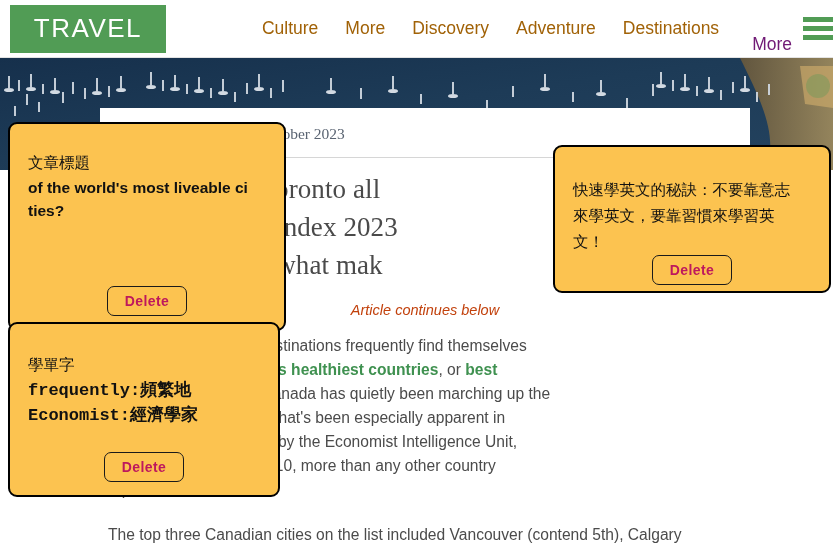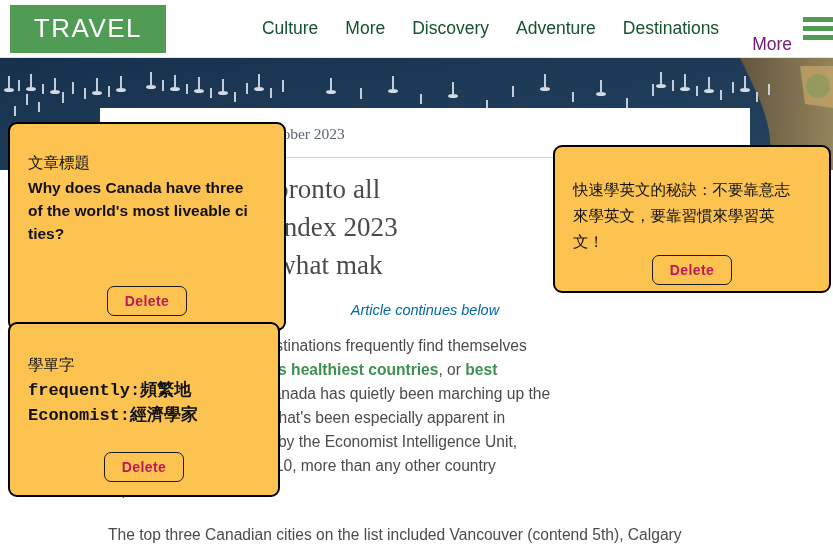--- a/index.html
+++ b/index.html
@@ -32,21 +32,21 @@
     letter-spacing: 1.5px;
     font-weight: 400;
     font-family: "Liberation Sans", sans-serif;
   }
   .nav {
     display: flex; align-items: center;
     margin-left: 96px;
     gap: 27px;
   }
   .nav-item {
-    color: #14532d;
+    color: #a16207;
     font-size: 17.5px;
     font-family: "Liberation Sans", sans-serif;
     white-space: nowrap;
     cursor: pointer;
   }
   .nav-more-wrap {
     display: flex; align-items: center; gap: 11px;
     margin-left: 33px;
   }
   .nav-more { color:#701a75; font-size: 17.5px; margin-top: 31px; }
@@ -89,21 +89,21 @@
     color: #4a4a4a;
     padding: 12px 10px 0 8px;
     font-weight: 400;
     letter-spacing: 0.1px;
   }
   .continues {
     text-align: center;
     font-family: "Liberation Sans", sans-serif;
     font-style: italic;
     font-size: 14.5px;
-    color: #0369a1;
+    color: #c2410c;
     margin-top: 18px;
   }
   .body-copy {
     padding: 16px 18px 0 8px;
     font-family: "Liberation Sans", sans-serif;
     font-size: 15.6px;
     line-height: 24px;
     color: #4b4b4b;
   }
   .body-copy p { margin-bottom: 21px; }
@@ -311,21 +311,20 @@
         <span>represented.</span>
       </p>
       <p>The top three Canadian cities on the list included Vancouver (contend 5th), Calgary</p>
     </div>
 
   </div>
 
   <div class="note" id="note-title">
     <div class="note-body">
       <div class="note-line cjk">文章標題</div>
-      <div class="note-line b">Why does Canada have three</div>
       <div class="note-line b">of the world's most liveable ci</div>
       <div class="note-line b">ties?</div>
     </div>
     <div class="note-actions">
       <button class="delete-btn">Delete</button>
     </div>
   </div>
 
   <div class="note" id="note-tip">
     <div class="note-body">

